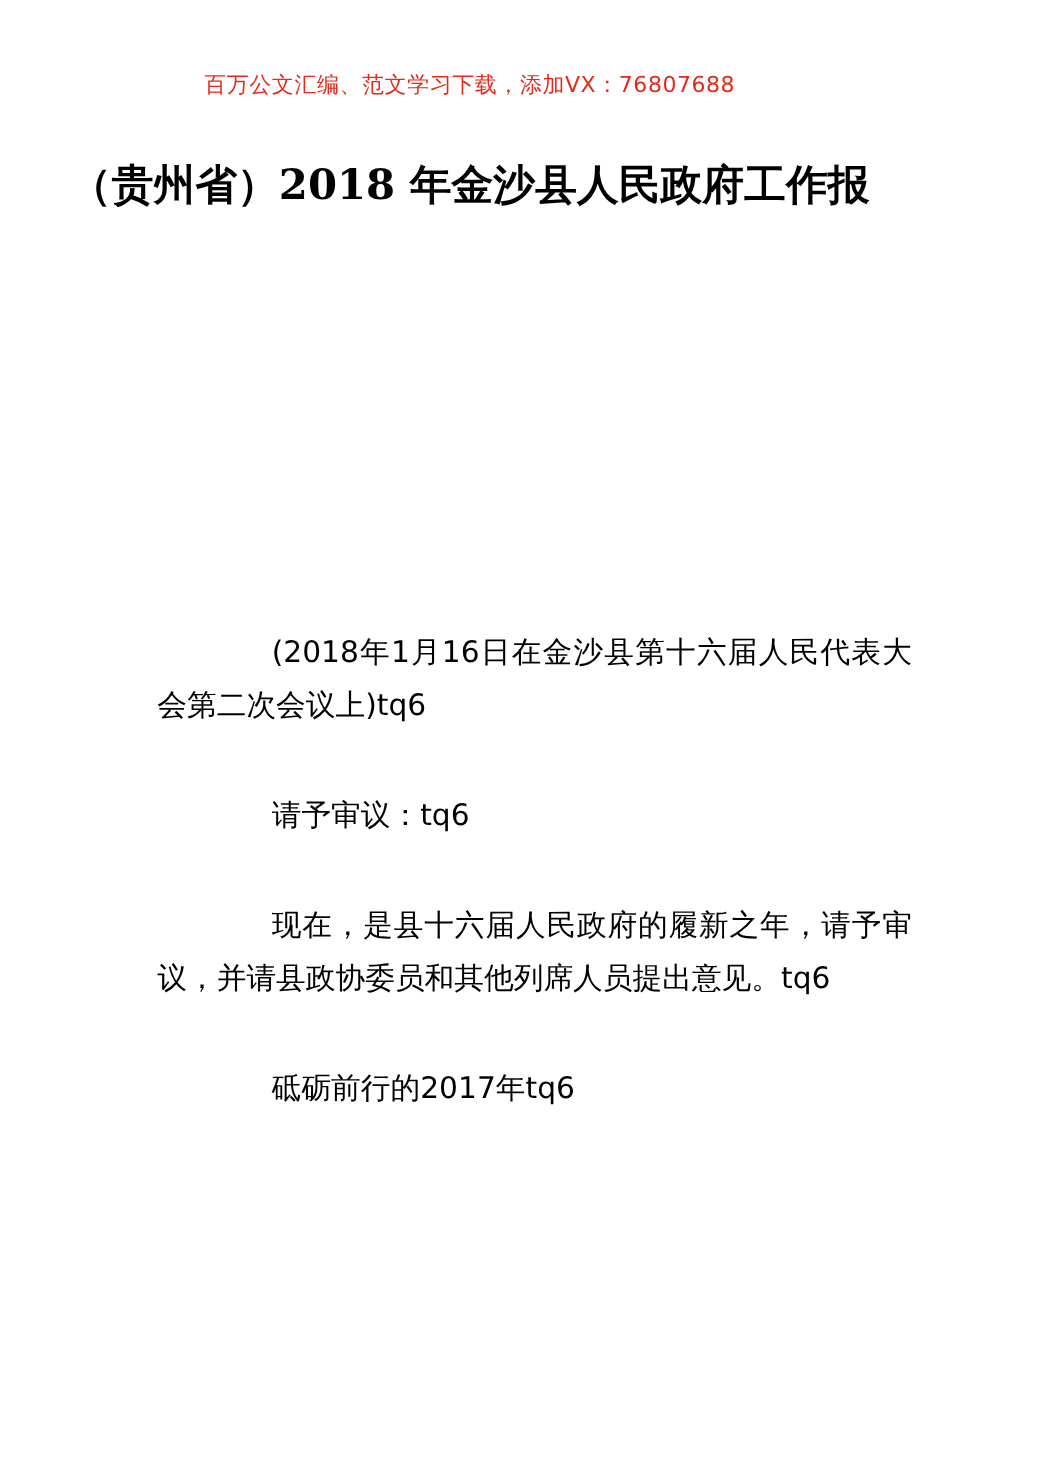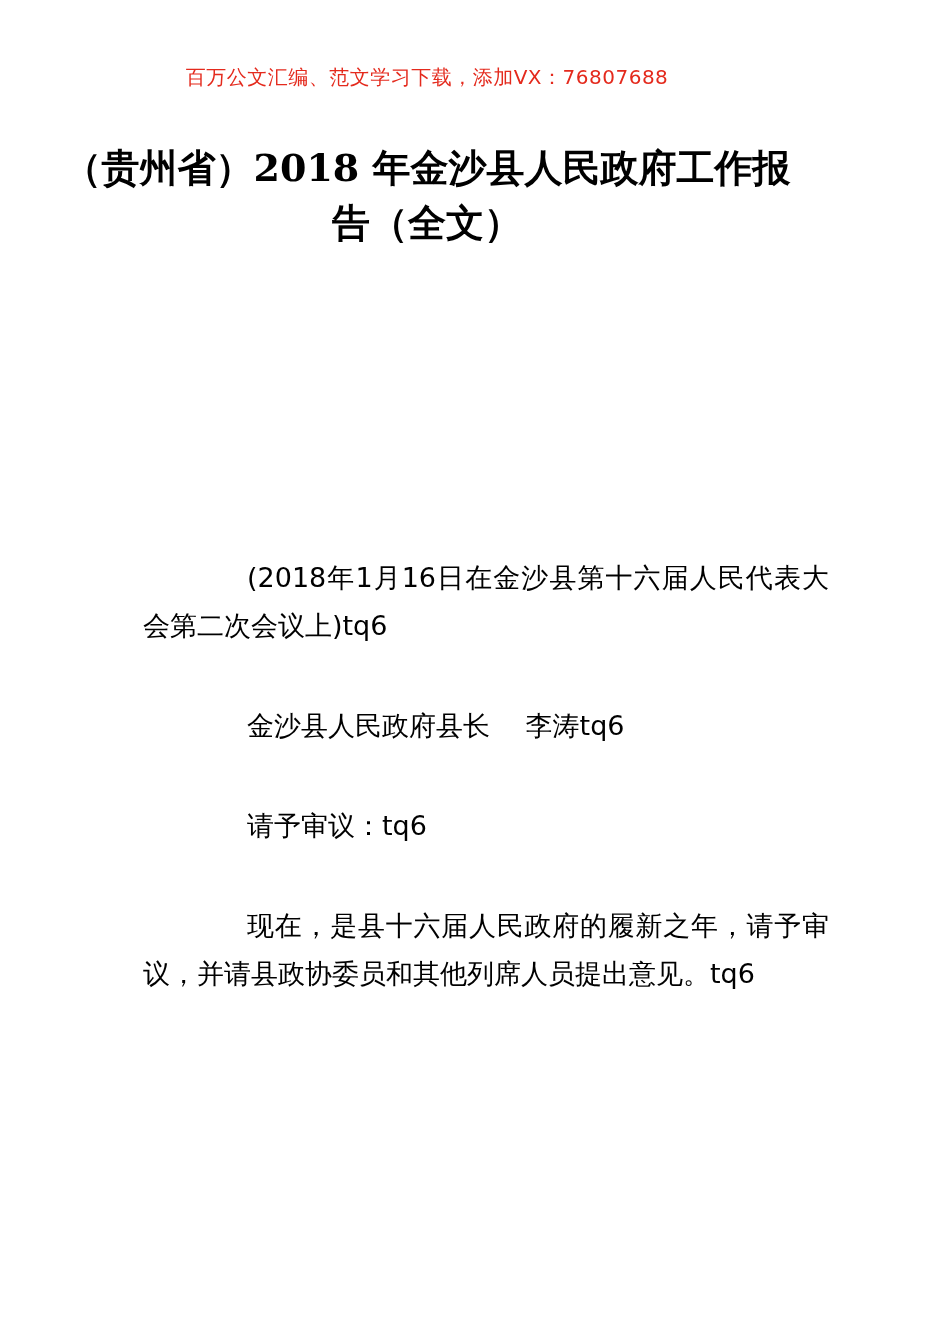--- a/index.html
+++ b/index.html
@@ -34,44 +34,43 @@
     line-height: 55px;
     color: #000000;
   }
   .doc-title .title-line {
     display: block;
     text-align: center;
   }
   .body-text {
     position: absolute;
     left: 143px;
-    top: 554px;
+    top: 570px;
     width: 686px;
   }
   .body-text p {
     margin: 0 0 52px 0;
     font-size: 27px;
     line-height: 48px;
     text-align: justify;
     text-indent: 104px;
     color: #000000;
   }
 </style>
 </head>
 <body>
 
 <div class="page">
 
   <div class="notice">百万公文汇编、范文学习下载，添加VX：76807688</div>
 
   <h1 class="doc-title">
     <span class="title-line">（贵州省）2018 年金沙县人民政府工作报</span>
-    <span class="title-line">告（全文）</span>
   </h1>
 
   <div class="body-text">
     <p>(2018年1月16日在金沙县第十六届人民代表大会第二次会议上)tq6</p>
-    <p>金沙县人民政府县长　 李涛tq6</p>
     <p>请予审议：tq6</p>
     <p>现在，是县十六届人民政府的履新之年，请予审议，并请县政协委员和其他列席人员提出意见。tq6</p>
+    <p>砥砺前行的2017年tq6</p>
   </div>
 
 </div>
 
 </body></html>

